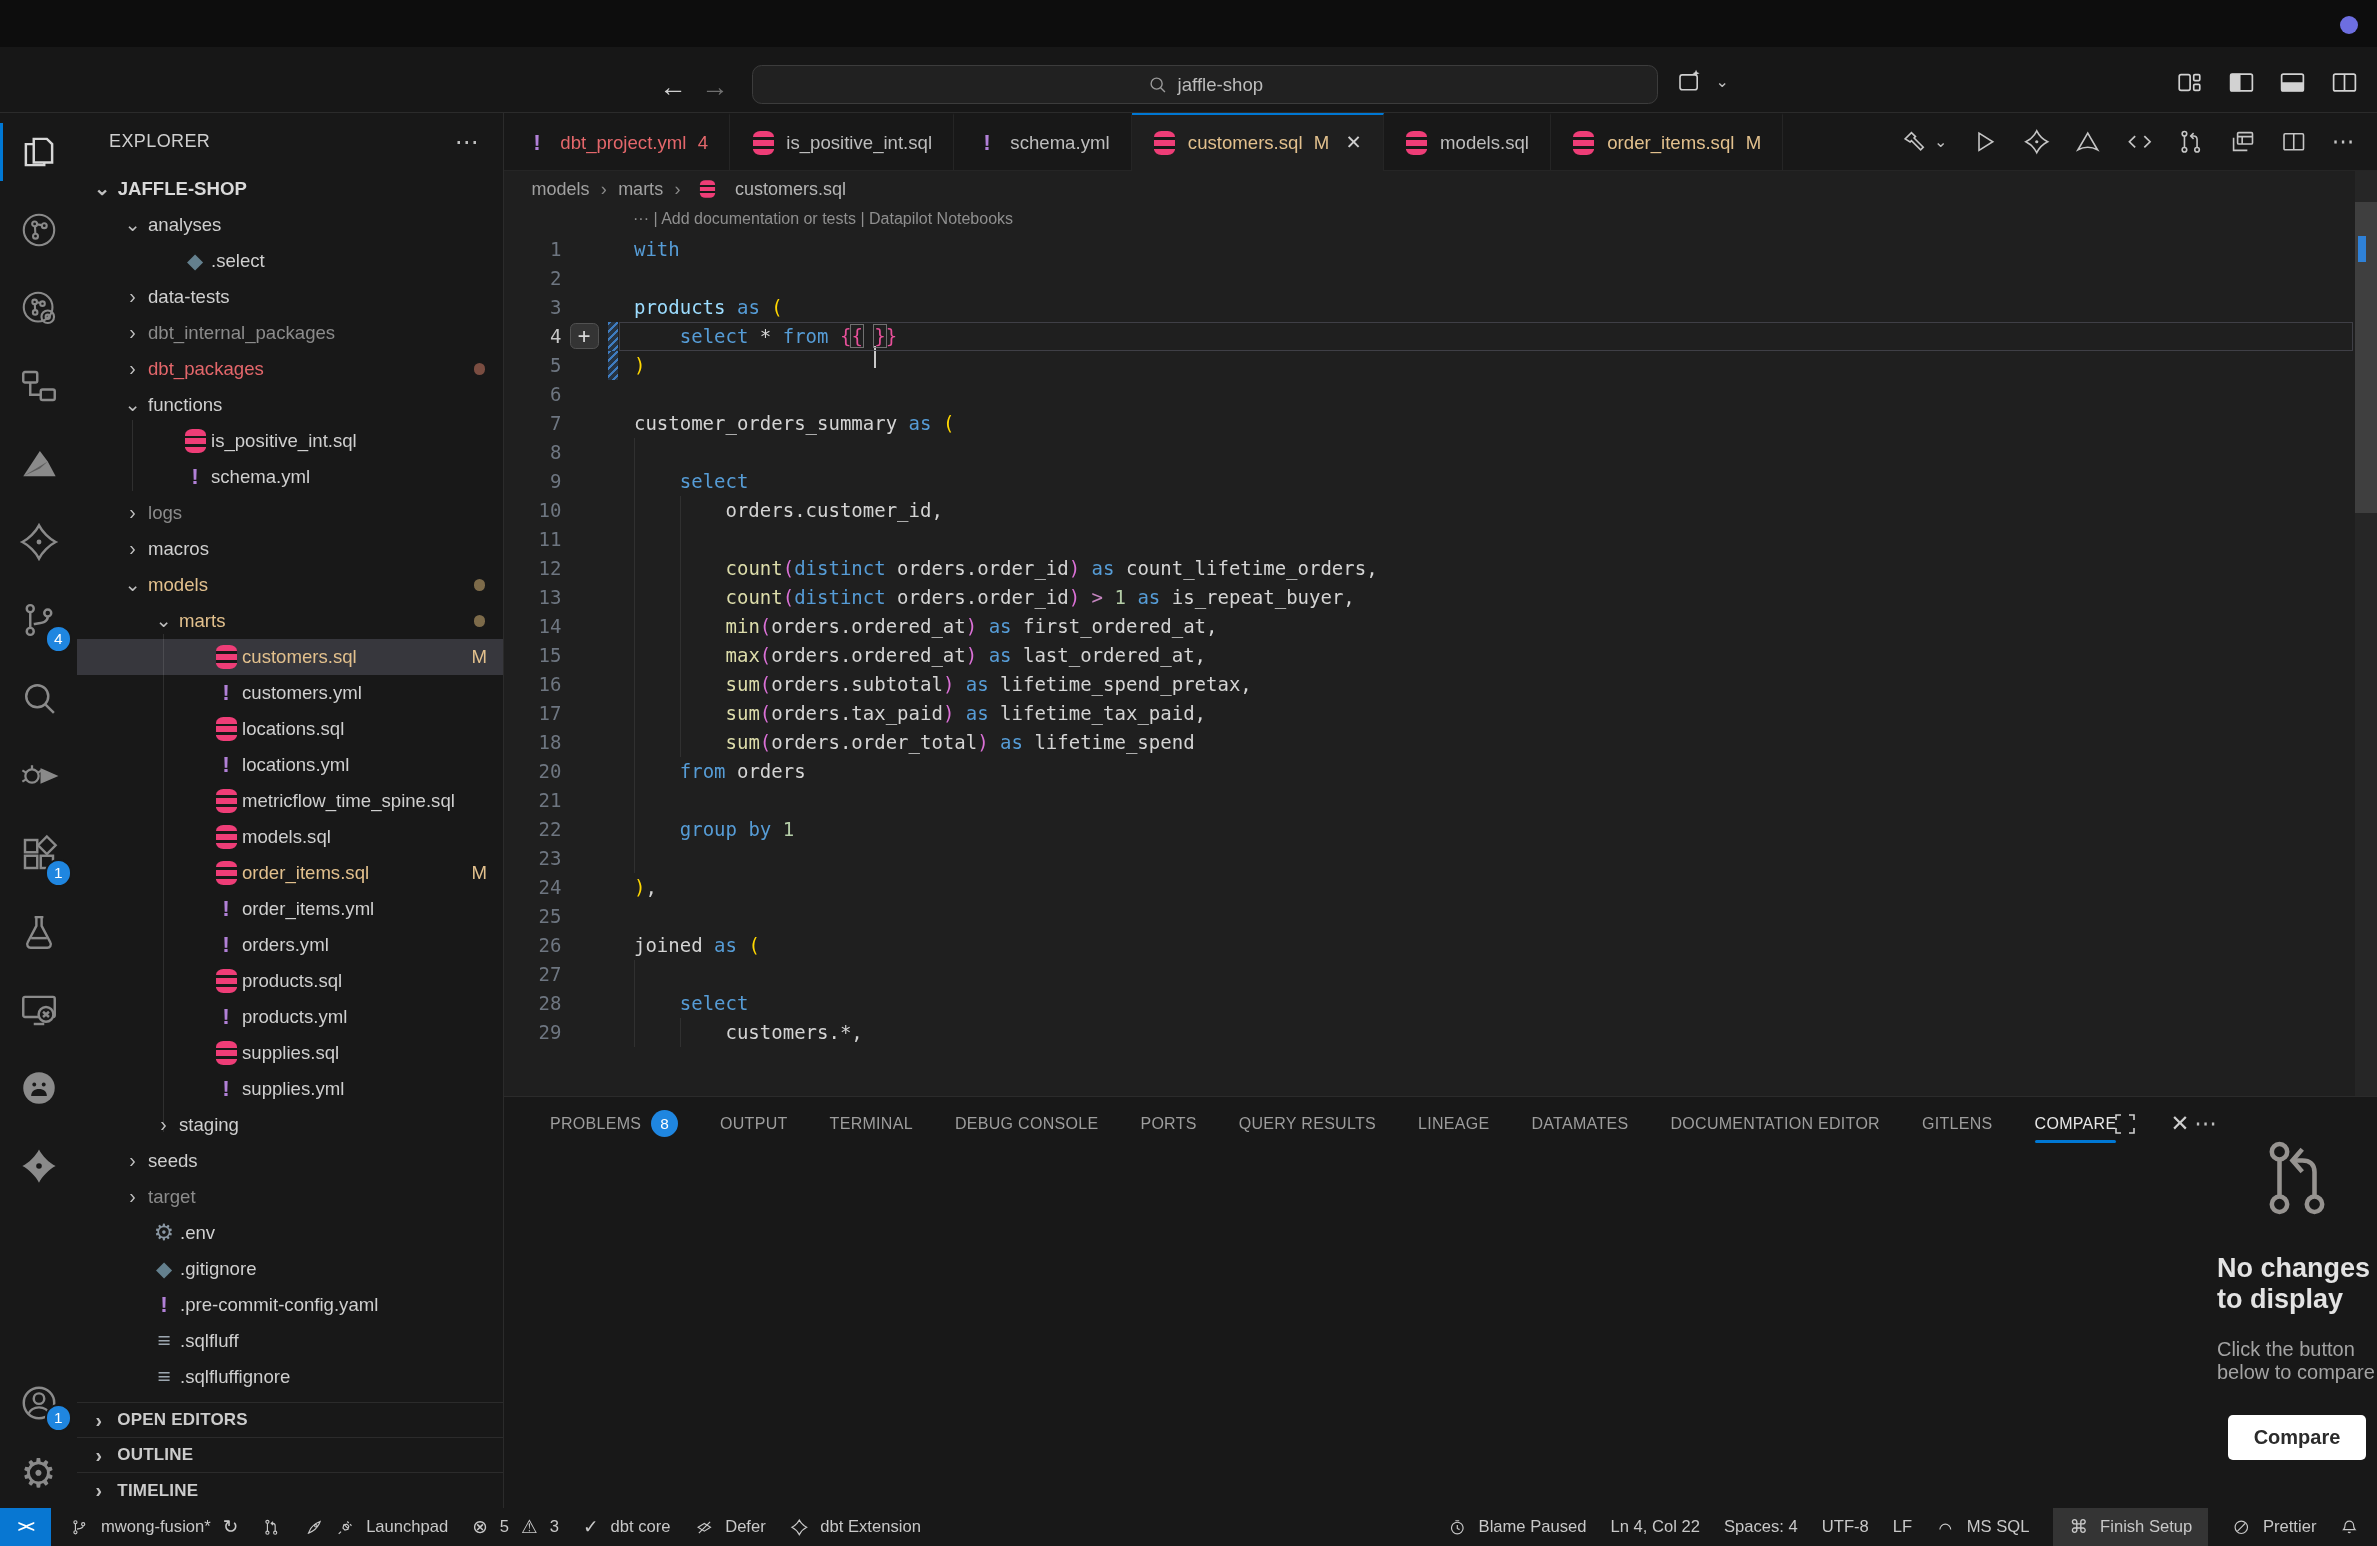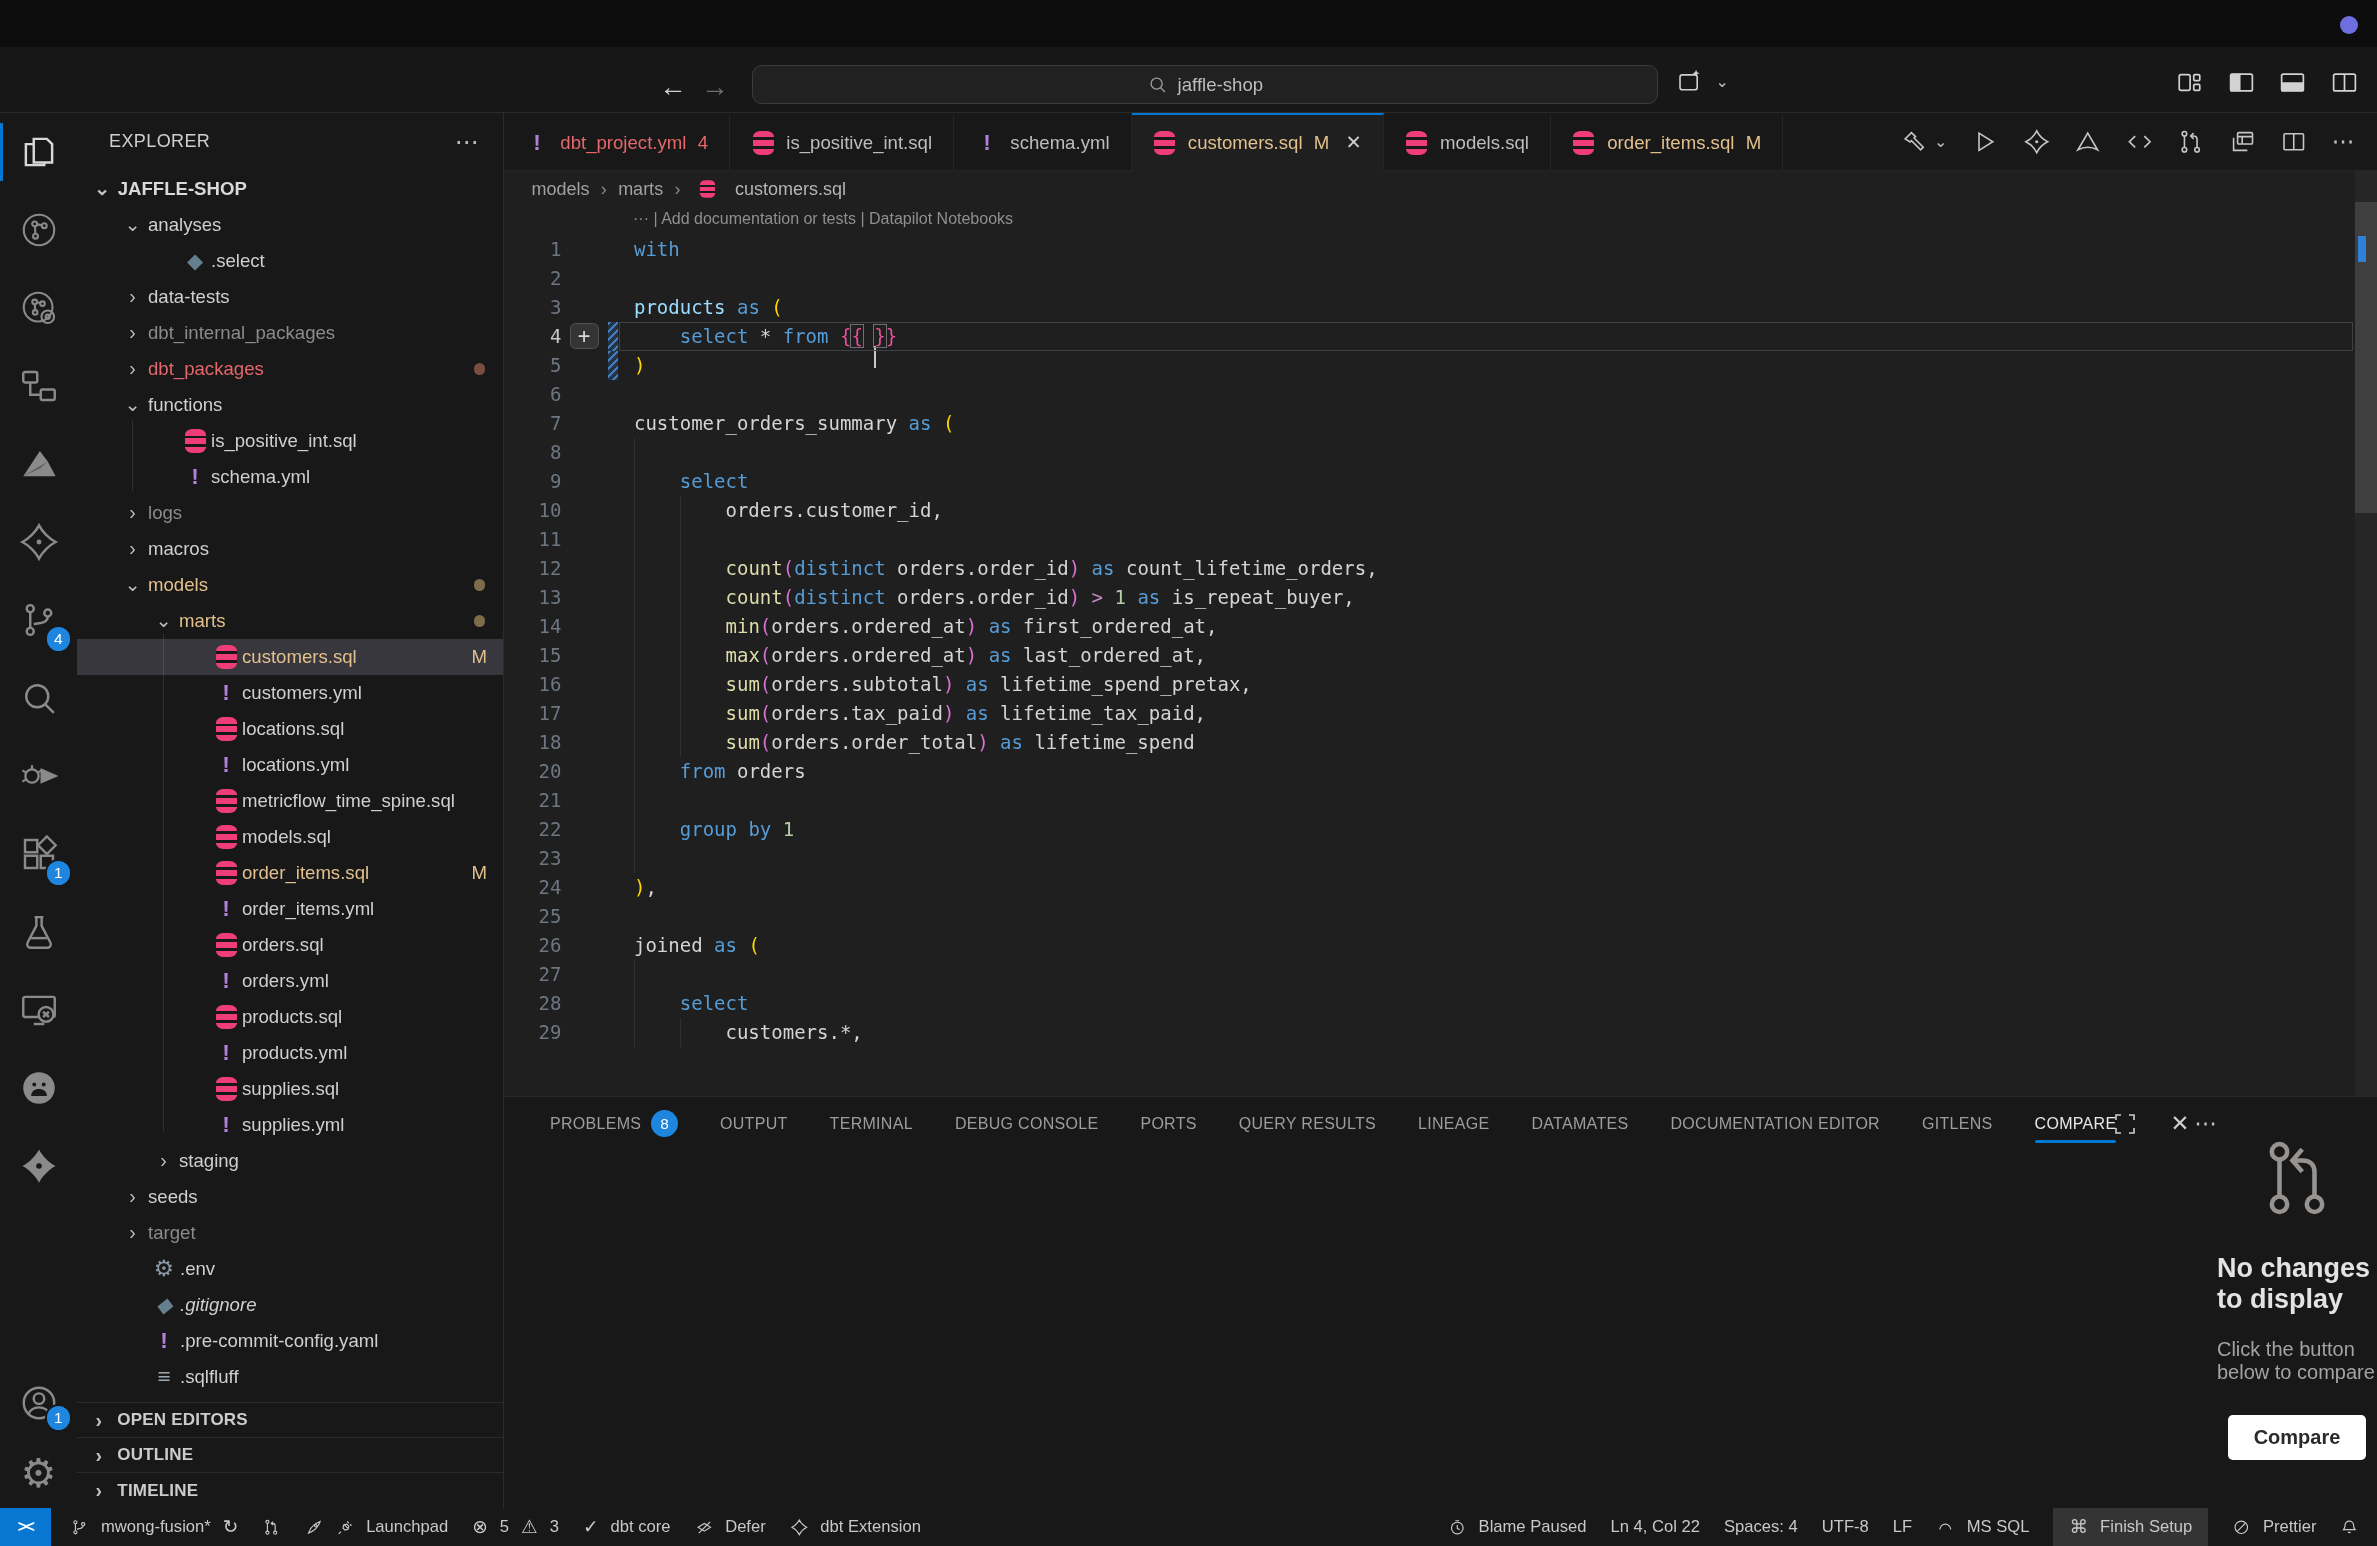--- a/index.html
+++ b/index.html
@@ -476,27 +476,20 @@
           </div>
           <div class="tree-row" style="padding-left: 102px; justify-content: center;">
             <span class="chev"></span>
             <span class="ticon icon-warn"></span>
             <span class="tlabel">order_items.yml</span>
             <span class="tspacer"></span>
 
           </div>
           <div class="tree-row" style="padding-left: 102px;">
             <span class="chev"></span>
-            <span class="ticon icon-db"></span>
-            <span class="tlabel">orders.sql</span>
-            <span class="tspacer"></span>
-
-          </div>
-          <div class="tree-row" style="padding-left: 102px;">
-            <span class="chev"></span>
             <span class="ticon icon-warn"></span>
             <span class="tlabel">orders.yml</span>
             <span class="tspacer"></span>
 
           </div>
           <div class="tree-row" style="padding-left: 102px;">
             <span class="chev"></span>
             <span class="ticon icon-db"></span>
             <span class="tlabel">products.sql</span>
             <span class="tspacer"></span>
@@ -544,21 +537,21 @@
             <span class="tspacer"></span>
 
           </div>
           <div class="tree-row" style="padding-left: 40px;">
             <span class="chev"></span>
             <span class="ticon icon-gear"></span>
             <span class="tlabel">.env</span>
             <span class="tspacer"></span>
 
           </div>
-          <div class="tree-row" style="padding-left: 40px; font-style: italic;">
+          <div class="tree-row" style="padding-left: 40px;">
             <span class="chev"></span>
             <span class="ticon icon-git"></span>
             <span class="tlabel">.gitignore</span>
             <span class="tspacer"></span>
 
           </div>
           <div class="tree-row" style="padding-left: 40px;">
             <span class="chev"></span>
             <span class="ticon icon-warn"></span>
             <span class="tlabel">.pre-commit-config.yaml</span>

